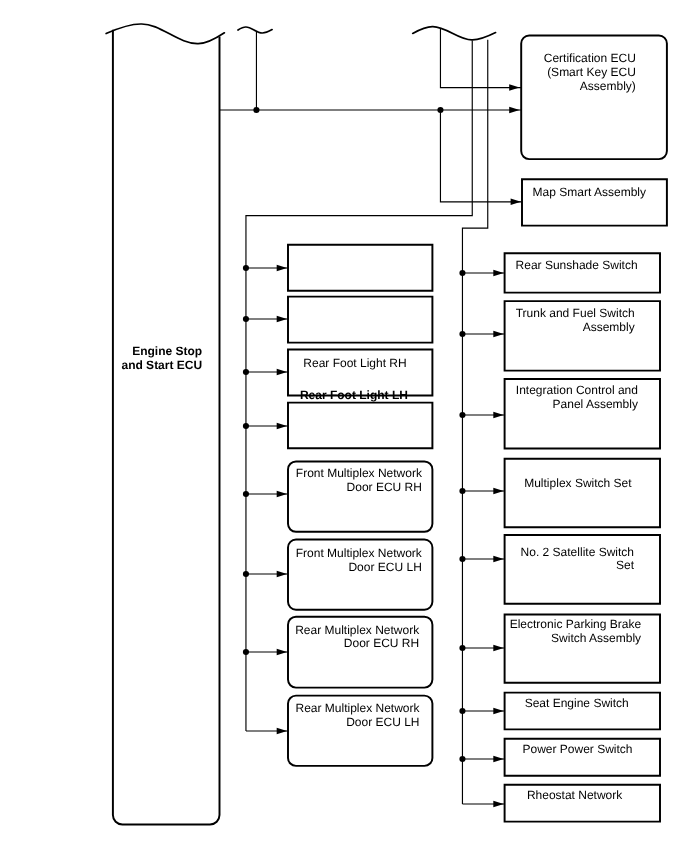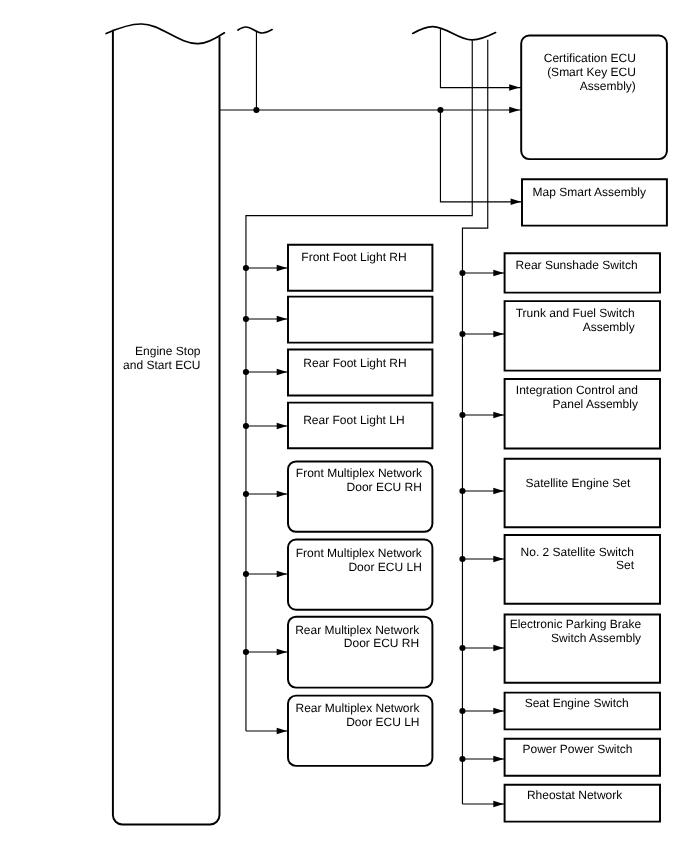--- a/index.html
+++ b/index.html
@@ -125,44 +125,43 @@
         <path class="boxline" d="M112.9,29.7 V815 a9.5,9.5 0 0 0 9.5,9.5 H210 a9.5,9.5 0 0 0 9.5,-9.5 V36.6"></path>
       </g>
   <g>
     <path class="brk" d="M106.1,33.5 C117.73,28.42 129.37,23.87 141.0,24.0 C160.0,23.39 179.0,44.31 198.0,43.7 C206.8,43.85 215.6,38.62 224.4,32.8"></path>
     <path class="brk" d="M238.0,30.0 C240.6,28.4 243.2,26.96 245.8,27.0 C251.3,26.81 256.8,33.19 262.3,33.0 C265.57,33.05 268.83,31.42 272.1,29.6"></path>
     <path class="brk" d="M412.7,33.4 C419.3,29.77 425.9,26.51 432.5,26.6 C445.73,26.19 458.97,40.31 472.2,39.9 C480.0,40.0 487.8,36.5 495.6,32.6"></path>
   </g>
 </svg>
 
 <div id="labels">
-      <div class="lbl" style="left: 234px; top: 250.83px; width: 240px;"><span>Front Foot Light RH</span></div>
       <div class="lbl" style="left: 235px; top: 356.69px; width: 240px;"><span>Rear Foot Light RH</span></div>
-      <div class="lbl" style="left: 233.9px; top: 414px; width: 240px;"><span>Rear Foot Light LH</span></div>
+      <div class="lbl" style="left: 233.9px; top: 389px; width: 240px; font-weight: bold;"><span>Rear Foot Light LH</span></div>
       <div class="lbl" style="left: 238.9px; top: 467.2px; width: 240px;"><span>Front Multiplex Network
 Door ECU RH</span></div>
       <div class="lbl" style="left: 238.8px; top: 547px; width: 240px;"><span>Front Multiplex Network
 Door ECU LH</span></div>
       <div class="lbl" style="left: 237.2px; top: 623.5px; width: 240px;"><span>Rear Multiplex Network
 Door ECU RH</span></div>
       <div class="lbl" style="left: 237.5px; top: 702.2px; width: 240px;"><span>Rear Multiplex Network
 Door ECU LH</span></div>
       <div class="lbl" style="left: 456.6px; top: 258.9px; width: 240px;"><span>Rear Sunshade Switch</span></div>
       <div class="lbl" style="left: 455.2px; top: 307px; width: 240px;"><span>Trunk and Fuel Switch
 Assembly</span></div>
       <div class="lbl" style="left: 456.9px; top: 384.4px; width: 240px;"><span>Integration Control and
 Panel Assembly</span></div>
-      <div class="lbl" style="left: 457.9px; top: 476.9px; width: 240px;"><span>Satellite Engine Set</span></div>
+      <div class="lbl" style="left: 457.9px; top: 476.9px; width: 240px;"><span>Multiplex Switch Set</span></div>
       <div class="lbl" style="left: 457.3px; top: 545.7px; width: 240px;"><span>No. 2 Satellite Switch
 Set</span></div>
       <div class="lbl" style="left: 455.4px; top: 618.4px; width: 240px;"><span>Electronic Parking Brake
 Switch Assembly</span></div>
       <div class="lbl" style="left: 456.7px; top: 696.9px; width: 240px;"><span>Seat Engine Switch</span></div>
       <div class="lbl" style="left: 457.5px; top: 742.6px; width: 240px;"><span>Power Power Switch</span></div>
       <div class="lbl" style="left: 454.6px; top: 789.1px; width: 240px;"><span>Rheostat Network</span></div>
       <div class="lbl" style="line-height: 14.05px; left: 469.8px; top: 50.9px; width: 240px;"><span>Certification ECU
 (Smart Key ECU
 Assembly)</span></div>
       <div class="lbl" style="left: 469.3px; top: 186.05px; width: 240px;"><span>Map Smart Assembly</span></div>
-      <div class="lbl" style="line-height: 14.3px; left: 41.8px; top: 343.8px; width: 240px;"><span>Engine Stop
+      <div class="lbl" style="line-height: 14.3px; left: 41.8px; top: 343.8px; width: 240px; font-weight: bold;"><span>Engine Stop
 and Start ECU</span></div>
     </div>
 </div>
 
 </body></html>

